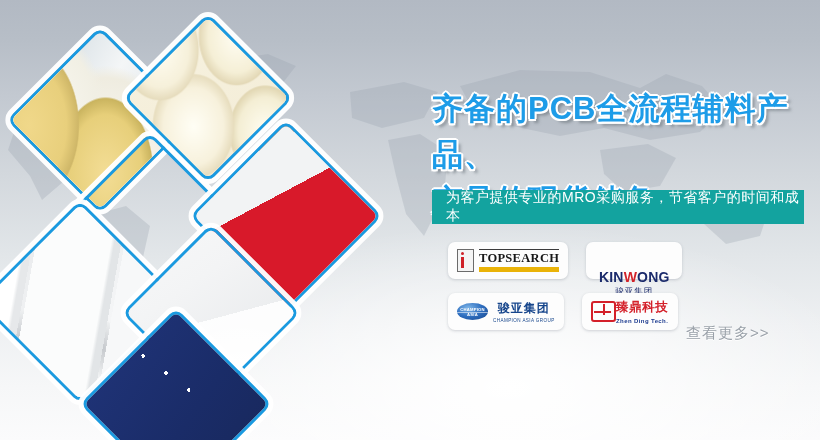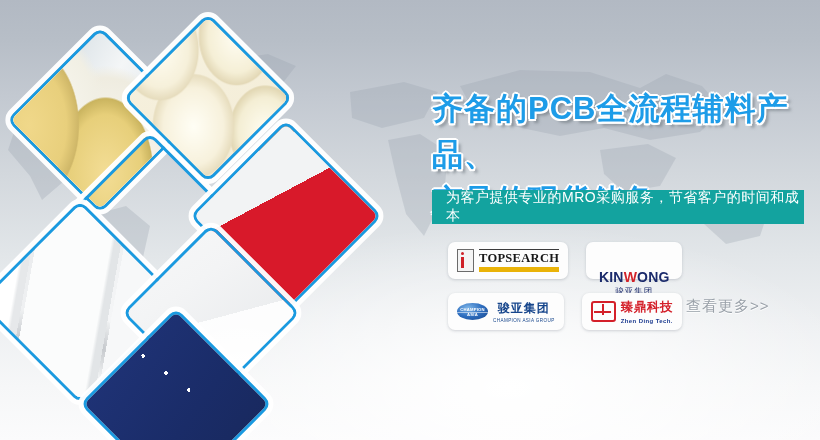--- a/index.html
+++ b/index.html
@@ -176,40 +176,40 @@
   }
   .ca-globe span{font-size:4.2px;color:#fff;font-weight:700;letter-spacing:.2px;z-index:2;}
   .ca-globe::before{
     content:"";position:absolute;left:0;top:50%;width:100%;height:1px;
     background:rgba(255,255,255,.55);
   }
   .ca-txt{display:flex;flex-direction:column;line-height:1;}
   .ca-cn{font:700 12px "Liberation Sans",sans-serif;color:#17468c;letter-spacing:1px;}
   .ca-en{font-size:4.6px;color:#17468c;margin-top:2px;letter-spacing:.4px;}
   
-  .zd{display:flex;align-items:center;gap:5px;}
+  .zd{display:flex;align-items:center;}
   .zd-mark{
     width:21px;height:17px;border:2px solid #d4202a;border-radius:3px;flex:none;
     position:relative;
   }
   .zd-mark::before{
     content:"";position:absolute;left:50%;top:1px;width:2px;height:11px;
     background:#d4202a;transform:translateX(-50%);
   }
   .zd-mark::after{
     content:"";position:absolute;left:1px;top:50%;width:17px;height:2px;
     background:#d4202a;transform:translateY(-50%);
   }
   .zd-txt{display:flex;flex-direction:column;line-height:1;}
   .zd-cn{font:700 12.5px "Liberation Serif",serif;color:#d4202a;letter-spacing:.6px;}
   .zd-en{font:700 6px "Liberation Sans",sans-serif;color:#1b3a8f;margin-top:2px;letter-spacing:.4px;}
 
   
   .view-more{
-    position:absolute;left:686px;top:297px;
+    position:absolute;left:686px;top:324px;
     font-size:15px;color:#9aa1a9;letter-spacing:1px;
     text-shadow:0 1px 0 rgba(255,255,255,.9);
     cursor:pointer;
   }
 </style>
 </head>
 <body>
 
 <div id="banner">
 

